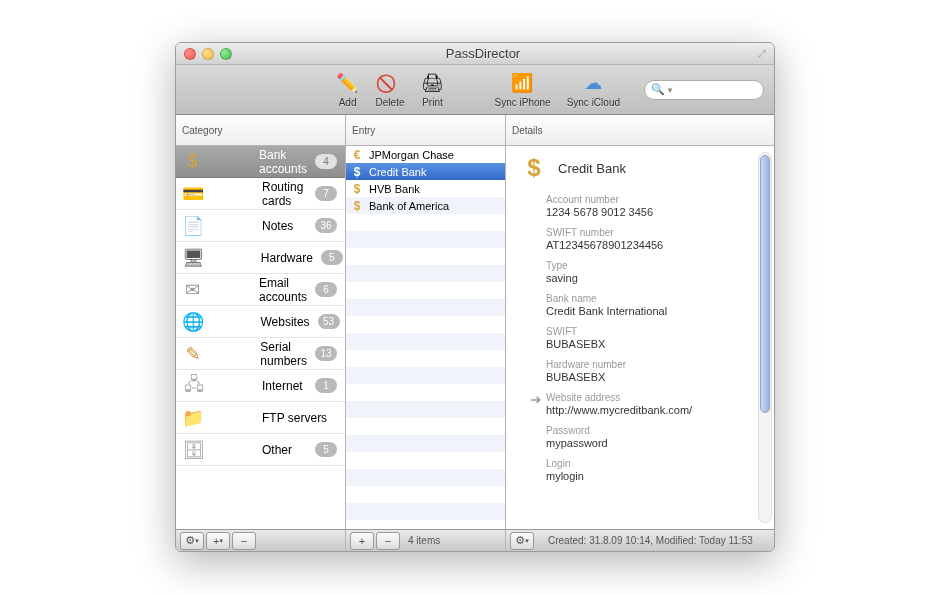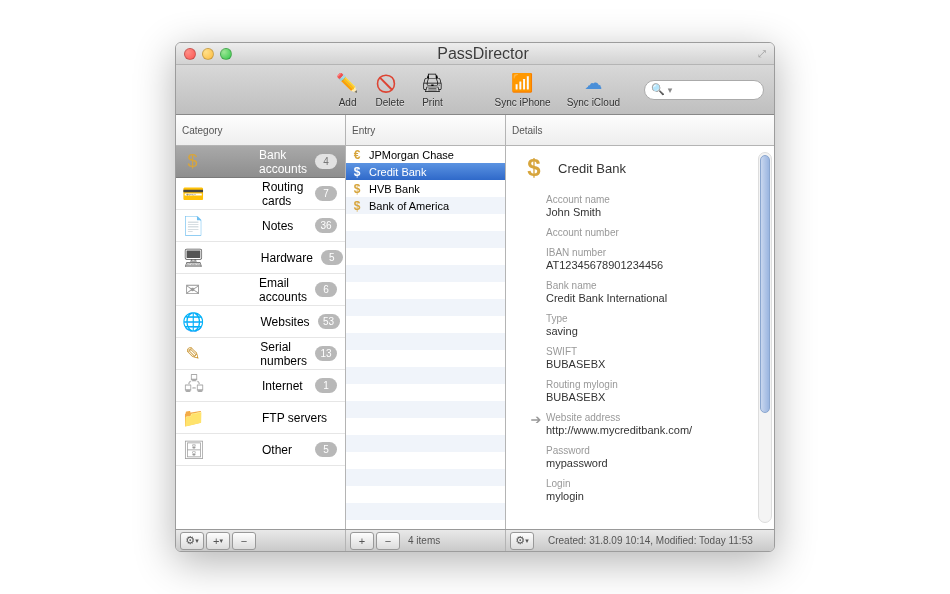--- a/index.html
+++ b/index.html
@@ -33,21 +33,21 @@
 }
 .traffic-lights { display: flex; gap: 6px; padding-left: 8px; }
 .traffic-light { width: 12px; height: 12px; border-radius: 50%; border: 0.5px solid rgba(0,0,0,0.2); }
 .tl-red { background: radial-gradient(circle at 30% 30%, #ff8e86, #fc5753); }
 .tl-yellow { background: radial-gradient(circle at 30% 30%, #ffe08a, #fdbc40); }
 .tl-green { background: radial-gradient(circle at 30% 30%, #9de696, #33c748); }
 .title-text {
   position: absolute;
   left: 16px; right: 0;
   text-align: center;
-  font-size: 16px;
+  font-size: 13px;
   color: #3c3c3c;
   text-shadow: 0 1px 0 rgba(255,255,255,0.5);
 }
 .maximize-icon { margin-left: auto; margin-right: 8px; color: #999; font-size: 10px; }
 .toolbar {
   height: 50px;
   background: linear-gradient(to bottom, #d8d8d8, #bfbfbf);
   border-bottom: 1px solid #888;
   display: flex;
   align-items: center;
@@ -347,44 +347,41 @@
 
     <div class="column col-details">
       <div class="col-header">Details</div>
       <div class="col-body details-body">
         <div class="details-header">
           <div class="details-header-icon" style="color:#d7a53c;font-weight:bold;">$</div>
           <div class="details-title">Credit Bank</div>
         </div>
         <div id="fields">
             <div class="field">
-              <div class="field-label">Account name</div>
-              <div class="field-value">John Smith</div>
-            </div>
-            <div class="field">
               <div class="field-label">Account number</div>
-            </div>
-            <div class="field">
-              <div class="field-label">IBAN number</div>
+              <div class="field-value">1234 5678 9012 3456</div>
+            </div>
+            <div class="field">
+              <div class="field-label">SWIFT number</div>
               <div class="field-value">AT12345678901234456</div>
+            </div>
+            <div class="field">
+              <div class="field-label">Type</div>
+              <div class="field-value">saving</div>
             </div>
             <div class="field">
               <div class="field-label">Bank name</div>
               <div class="field-value">Credit Bank International</div>
             </div>
             <div class="field">
-              <div class="field-label">Type</div>
-              <div class="field-value">saving</div>
-            </div>
-            <div class="field">
               <div class="field-label">SWIFT</div>
               <div class="field-value">BUBASEBX</div>
             </div>
             <div class="field">
-              <div class="field-label">Routing mylogin</div>
+              <div class="field-label">Hardware number</div>
               <div class="field-value">BUBASEBX</div>
             </div>
             <div class="field-row">
               <div class="arrow">➔</div>
               <div>
                 <div class="field-label">Website address</div>
                 <div class="field-value">http://www.mycreditbank.com/</div>
               </div>
             </div>
             <div class="field">

